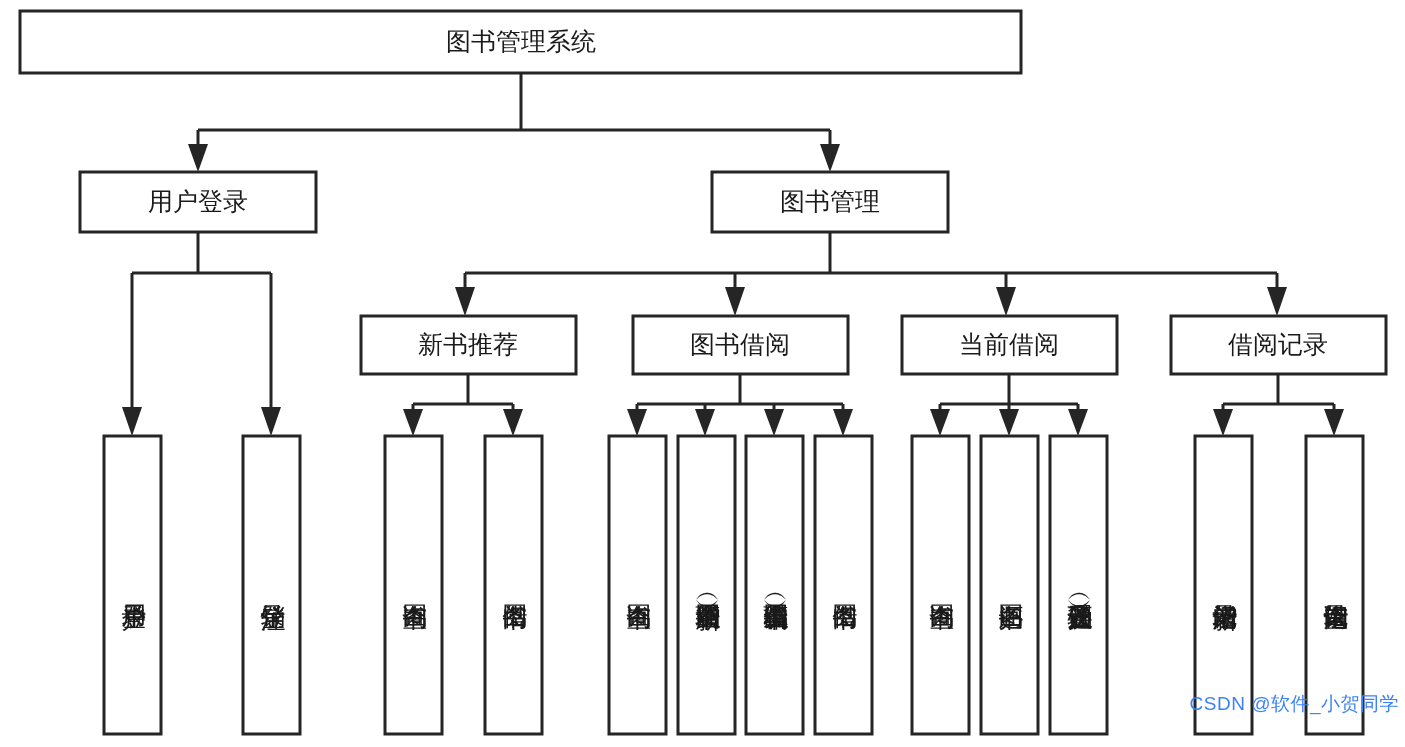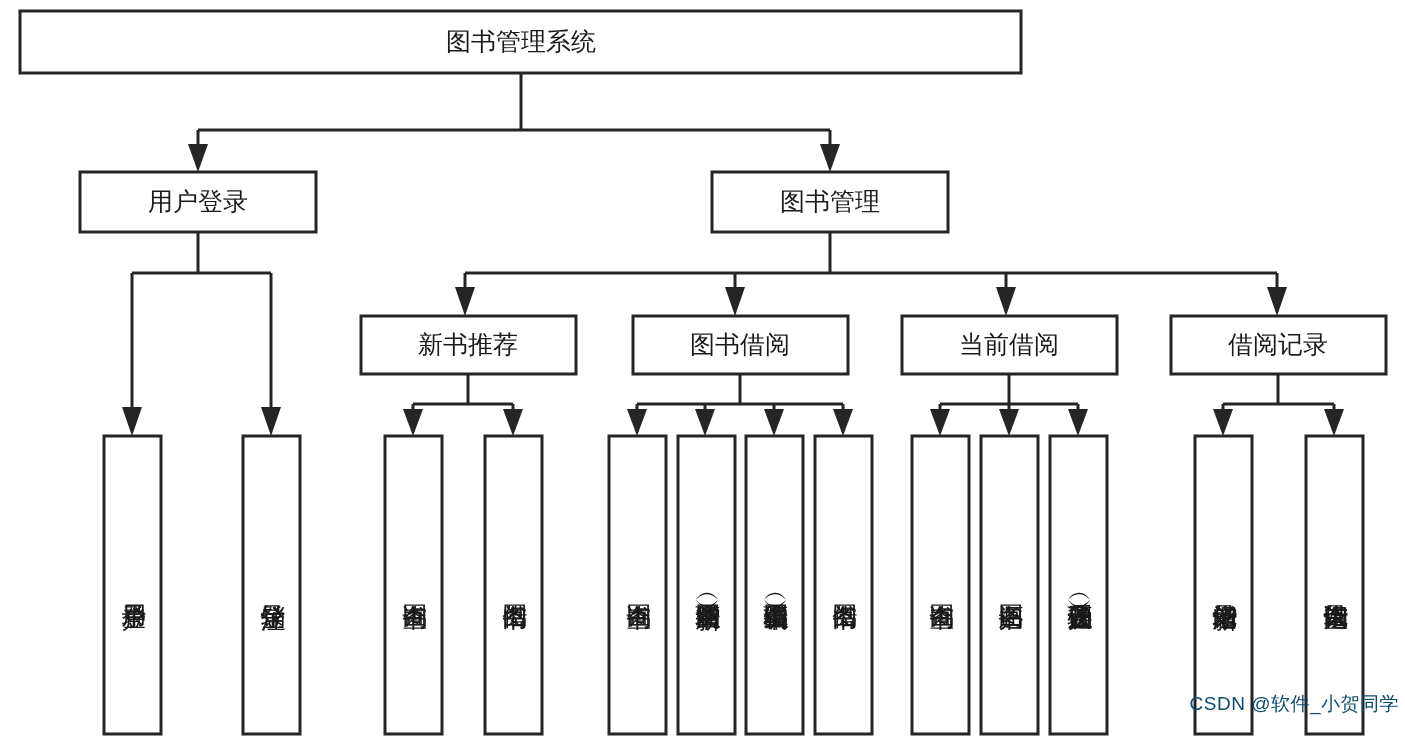--- a/index.html
+++ b/index.html
@@ -56,21 +56,21 @@
     dominant-baseline: middle;
     writing-mode: vertical-rl;
     glyph-orientation-vertical: 0;
   }
   .watermark {
     position: absolute;
     right: 6px;
     bottom: 6px;
     font-family: "Liberation Sans", "DejaVu Sans", sans-serif;
     font-size: 19px;
-    color: #0c4a6e;
+    color: #3b82f6;
     letter-spacing: 0.5px;
     white-space: nowrap;
     user-select: none;
   }
 </style>
 </head>
 <body>
 
 <div id="diagram-root">
 

